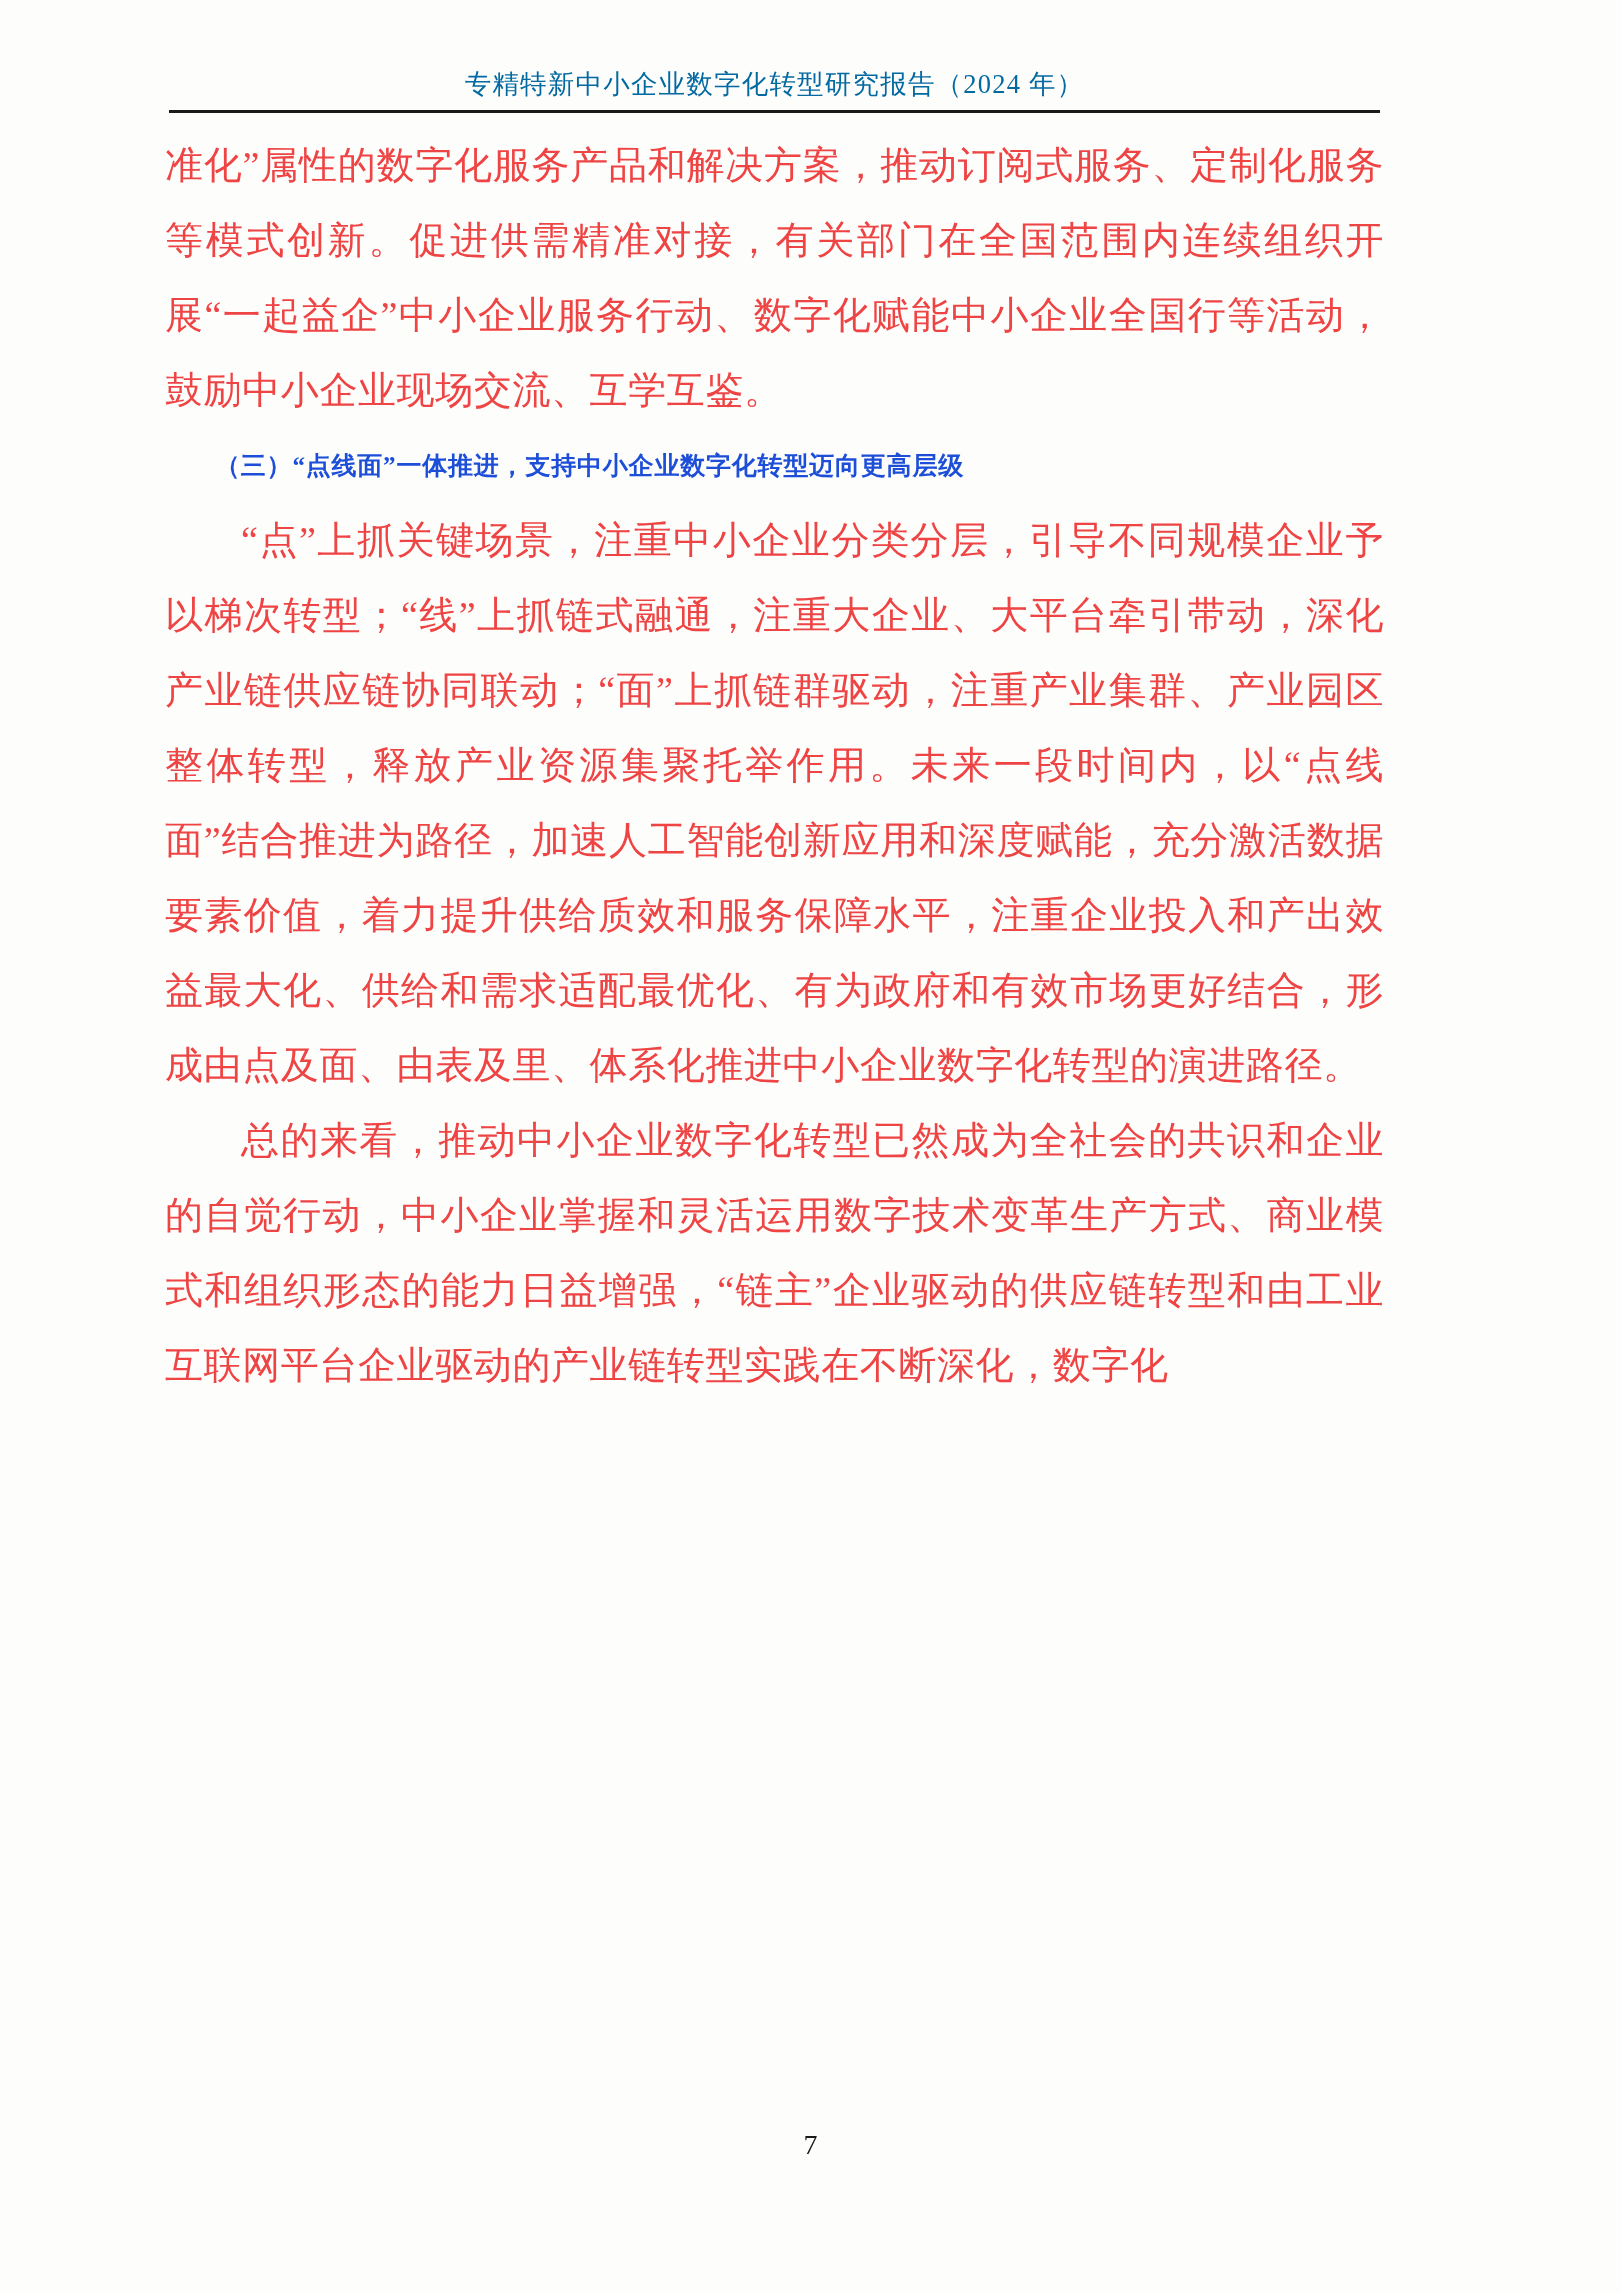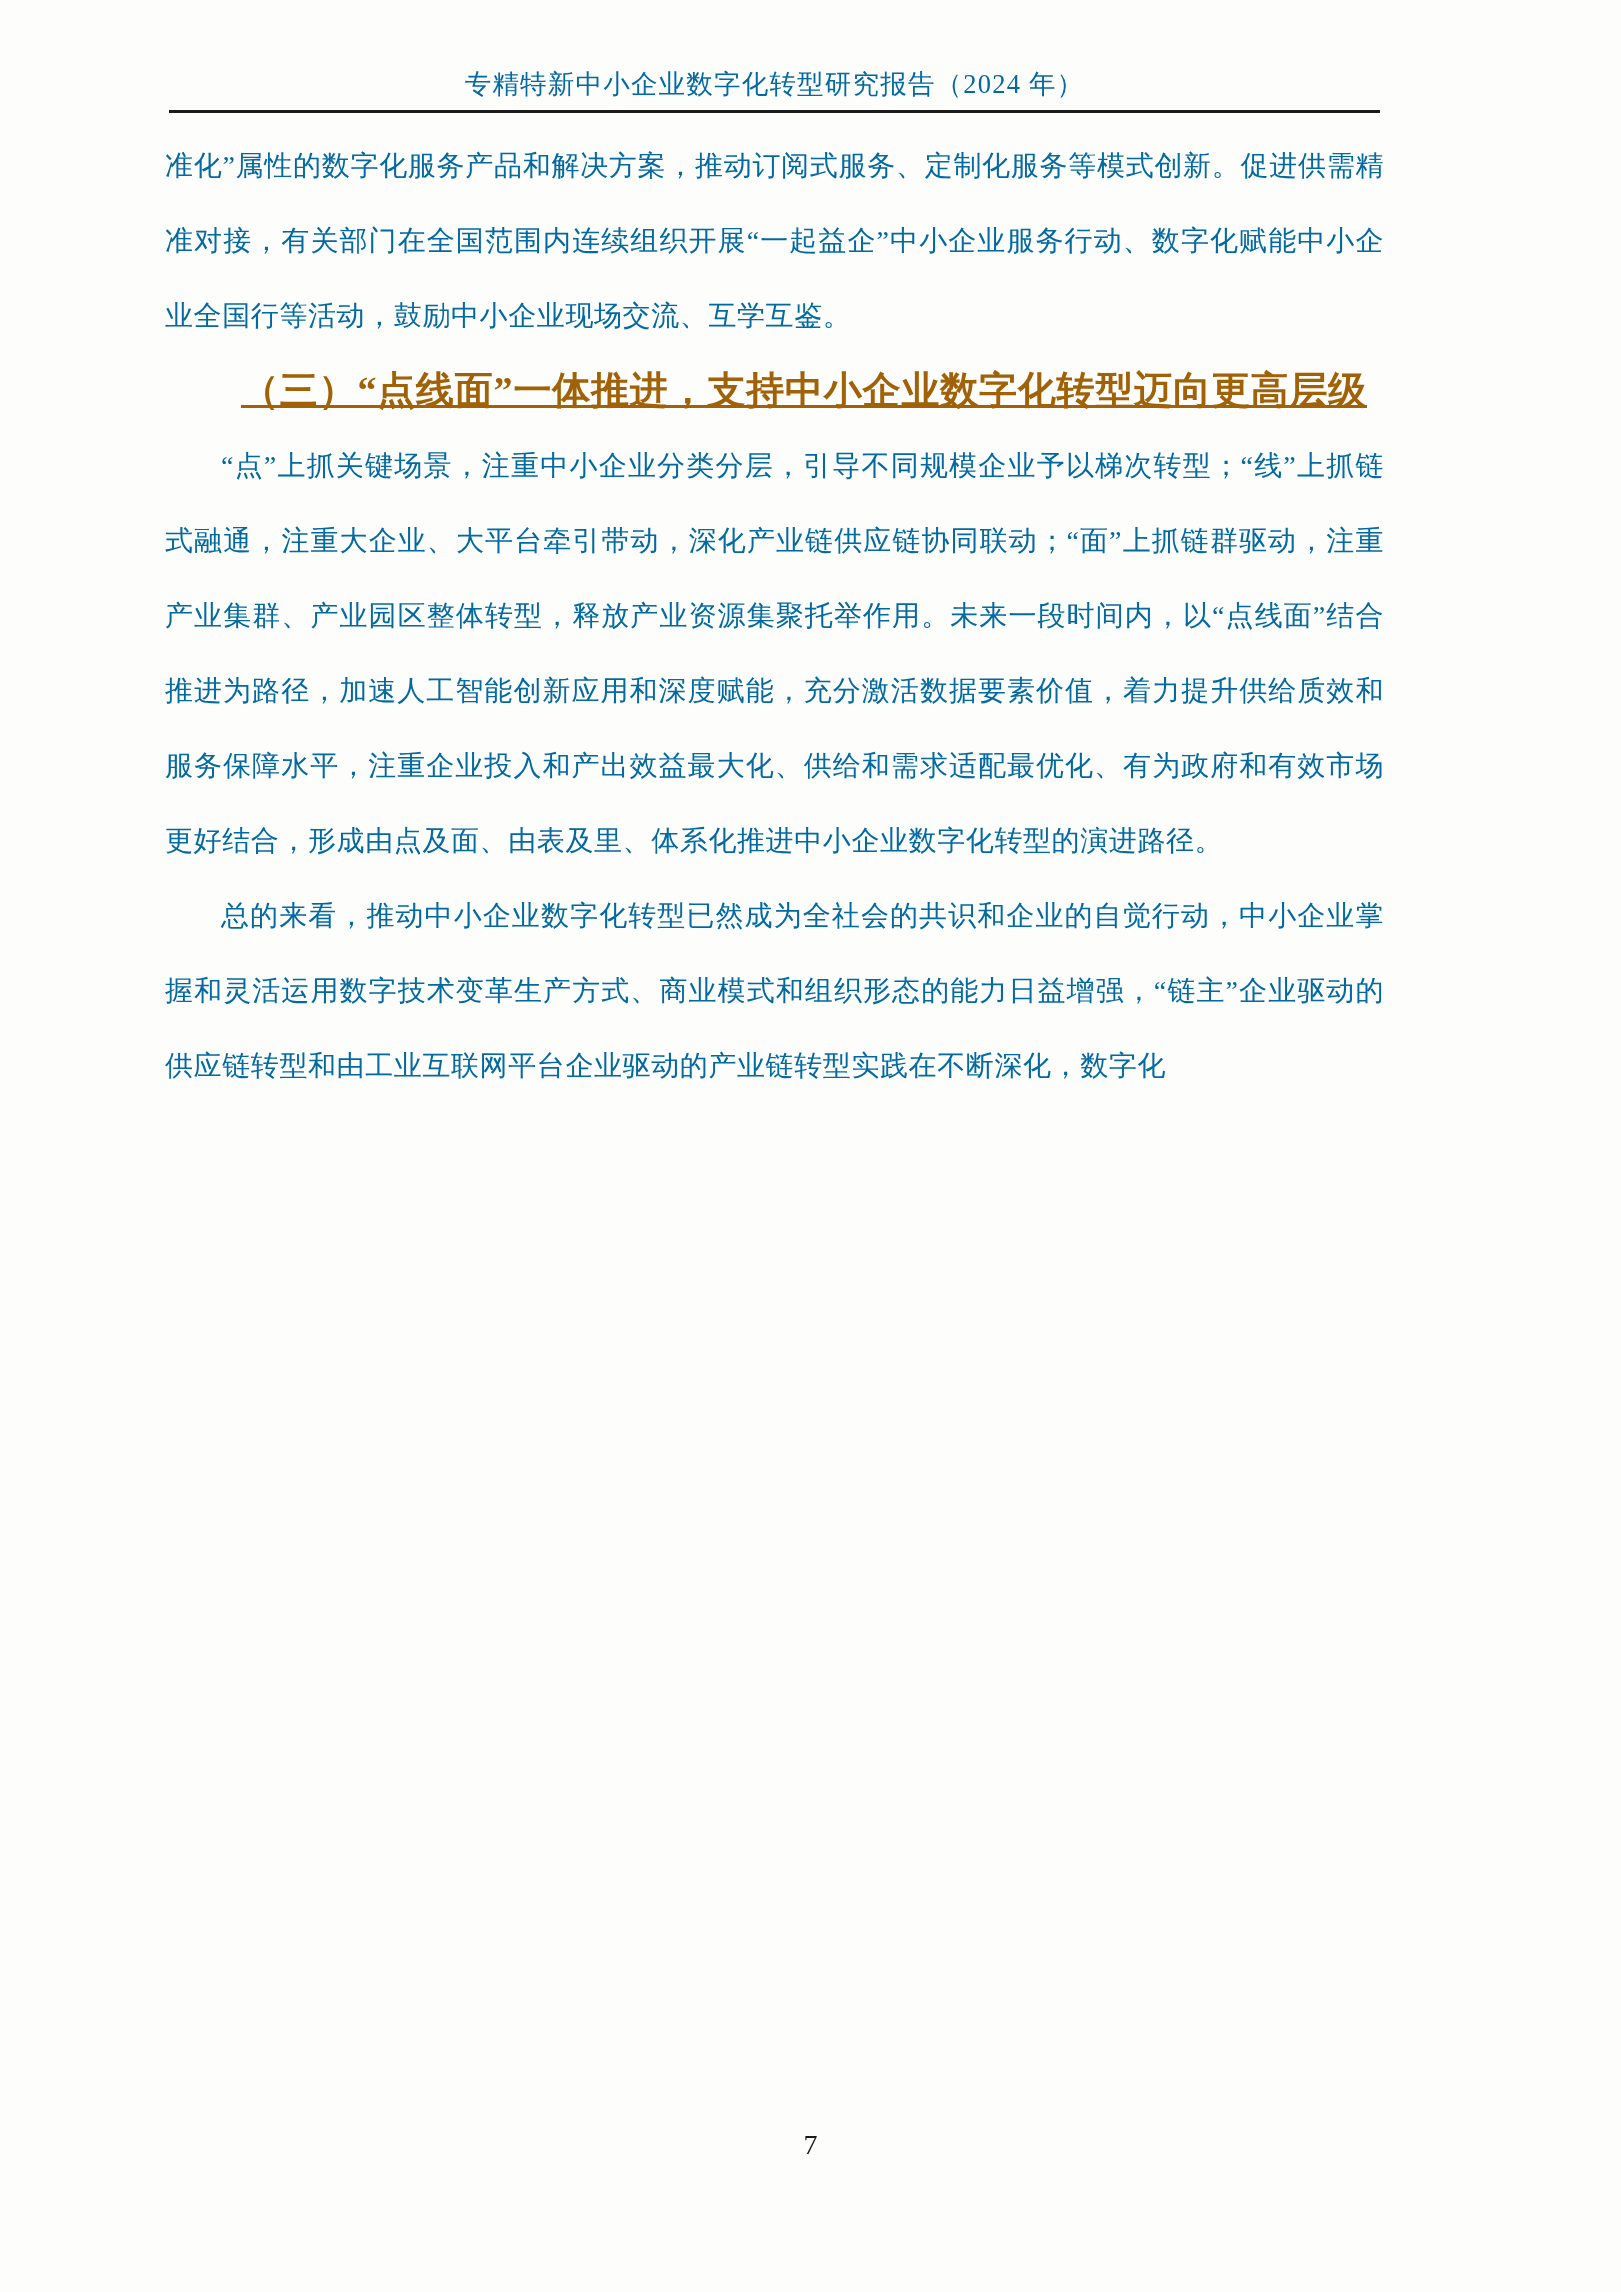--- a/index.html
+++ b/index.html
@@ -46,48 +46,47 @@
   
   .body-col {
     position: absolute;
     left: 165px;
     top: 128px;
     width: 1219px;
   }
 
   .para {
     font-family: "Liberation Serif", "DejaVu Serif", serif;
-    font-size: 28px;
+    font-size: 38px;
     line-height: 75px;
-    color: #0369a1;
+    color: #ef4444;
     text-align: justify;
     text-justify: inter-character;
     letter-spacing: 0.6px;
     margin: 0;
     text-indent: 0;
     word-break: break-all;
   }
 
   .para.indent {
     text-indent: 2em;
   }
 
   .heading {
     font-family: "Liberation Serif", "DejaVu Serif", serif;
-    font-size: 38px;
+    font-size: 25px;
     line-height: 75px;
-    color: #a16207;
+    color: #1d4ed8;
     font-weight: bold;
     letter-spacing: 0.8px;
     margin: 0;
     text-indent: 2em;
     text-align: justify;
     text-justify: inter-character;
     word-break: break-all;
-    text-decoration: underline;
   }
 
   
   .footer {
     position: absolute;
     left: 0;
     top: 2129px;
     width: 1621px;
     text-align: center;
   }

